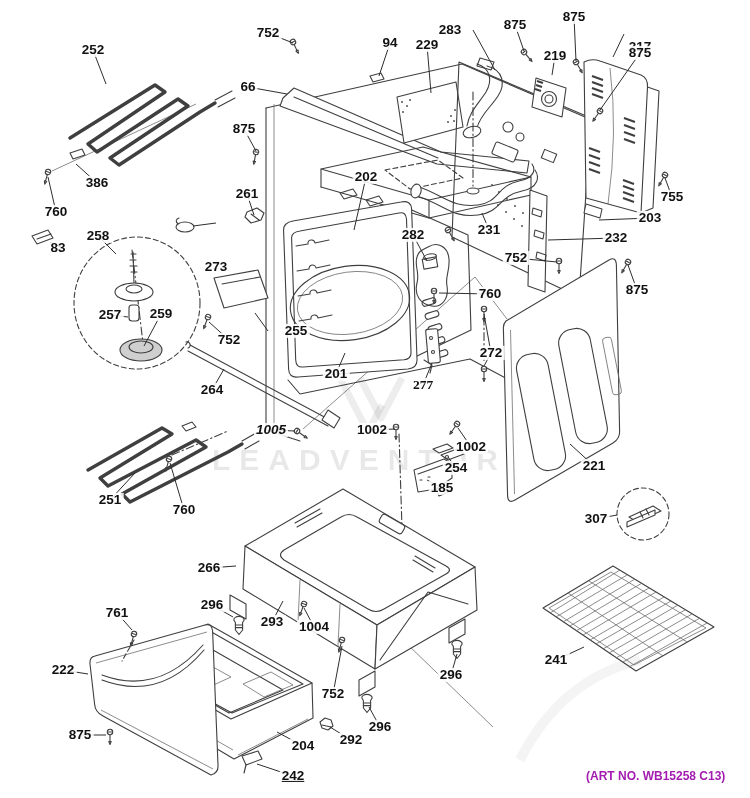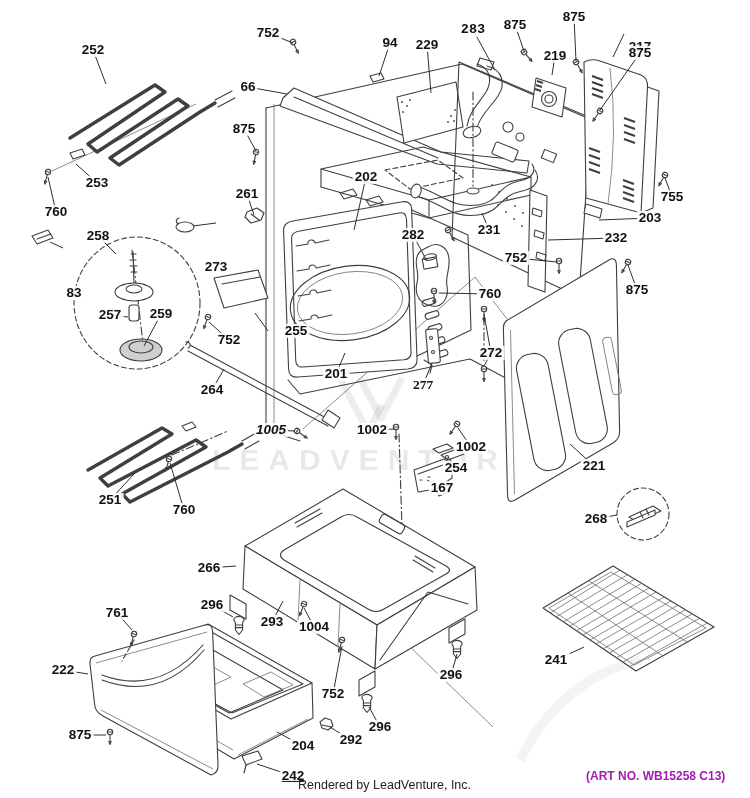--- a/index.html
+++ b/index.html
@@ -413,34 +413,34 @@
         <line x1="293" y1="776" x2="257" y2="764"></line>
         <line x1="556" y1="660" x2="584" y2="647"></line>
       </g>
 </svg>
 
 <div style="position:absolute;left:0;top:0;width:750px;height:798px;">
       <div class="plabel" style="left: 93px; top: 50px;">252</div>
       <div class="plabel" style="left: 268px; top: 33px;">752</div>
       <div class="plabel" style="left: 390px; top: 43px;">94</div>
       <div class="plabel" style="left: 427px; top: 45px;">229</div>
-      <div class="plabel" style="left: 473px; top: 30px; font-family: Liberation Mono, monospace;">283</div>
+      <div class="plabel" style="left: 450px; top: 30px;">283</div>
       <div class="plabel" style="left: 515px; top: 25px;">875</div>
       <div class="plabel" style="left: 574px; top: 17px;">875</div>
       <div class="plabel" style="left: 555px; top: 56px;">219</div>
       <div class="plabel" style="left: 624px; top: 47px; margin-left: 16px;">217</div>
       <div class="plabel" style="left: 640px; top: 53px;">875</div>
       <div class="plabel" style="left: 248px; top: 87px;">66</div>
       <div class="plabel" style="left: 244px; top: 129px;">875</div>
-      <div class="plabel" style="left: 97px; top: 183px;">253</div>
+      <div class="plabel" style="left: 97px; top: 183px;">386</div>
       <div class="plabel" style="left: 56px; top: 212px;">760</div>
       <div class="plabel" style="left: 216px; top: 223px; margin-top: 44px;">273</div>
       <div class="plabel" style="left: 247px; top: 194px;">261</div>
       <div class="plabel" style="left: 366px; top: 177px;">202</div>
-      <div class="plabel" style="left: 74px; top: 248px; margin-top: 45px;">83</div>
+      <div class="plabel" style="left: 58px; top: 248px;">83</div>
       <div class="plabel" style="left: 98px; top: 236px;">258</div>
       <div class="plabel" style="left: 413px; top: 235px;">282</div>
       <div class="plabel" style="left: 489px; top: 230px;">231</div>
       <div class="plabel" style="left: 616px; top: 238px;">232</div>
       <div class="plabel" style="left: 516px; top: 258px;">752</div>
       <div class="plabel" style="left: 650px; top: 218px;">203</div>
       <div class="plabel" style="left: 672px; top: 197px;">755</div>
       <div class="plabel" style="left: 637px; top: 290px;">875</div>
       <div class="plabel" style="left: 110px; top: 315px;">257</div>
       <div class="plabel" style="left: 161px; top: 314px;">259</div>
@@ -448,37 +448,36 @@
       <div class="plabel" style="left: 229px; top: 340px;">752</div>
       <div class="plabel" style="left: 268px; top: 331px; margin-left: 28px;">255</div>
       <div class="plabel" style="left: 212px; top: 390px;">264</div>
       <div class="plabel" style="left: 336px; top: 374px;">201</div>
       <div class="plabel" style="left: 423px; top: 385px; font-family: Liberation Serif, serif;">277</div>
       <div class="plabel" style="left: 491px; top: 353px;">272</div>
       <div class="plabel" style="left: 271px; top: 430px; font-style: italic;">1005</div>
       <div class="plabel" style="left: 372px; top: 430px;">1002</div>
       <div class="plabel" style="left: 471px; top: 447px;">1002</div>
       <div class="plabel" style="left: 456px; top: 468px;">254</div>
-      <div class="plabel" style="left: 442px; top: 488px;">167</div>
+      <div class="plabel" style="left: 442px; top: 488px;">185</div>
       <div class="plabel" style="left: 594px; top: 466px;">221</div>
-      <div class="plabel" style="left: 596px; top: 519px;">268</div>
+      <div class="plabel" style="left: 596px; top: 519px;">307</div>
       <div class="plabel" style="left: 110px; top: 500px;">251</div>
       <div class="plabel" style="left: 184px; top: 510px;">760</div>
       <div class="plabel" style="left: 209px; top: 568px;">266</div>
       <div class="plabel" style="left: 212px; top: 605px;">296</div>
       <div class="plabel" style="left: 272px; top: 622px;">293</div>
       <div class="plabel" style="left: 314px; top: 627px;">1004</div>
       <div class="plabel" style="left: 117px; top: 613px;">761</div>
       <div class="plabel" style="left: 63px; top: 670px;">222</div>
       <div class="plabel" style="left: 80px; top: 735px;">875</div>
       <div class="plabel" style="left: 333px; top: 694px;">752</div>
       <div class="plabel" style="left: 451px; top: 675px;">296</div>
       <div class="plabel" style="left: 380px; top: 727px;">296</div>
       <div class="plabel" style="left: 351px; top: 740px;">292</div>
       <div class="plabel" style="left: 303px; top: 746px;">204</div>
       <div class="plabel" style="left: 293px; top: 776px; text-decoration: underline;">242</div>
       <div class="plabel" style="left: 556px; top: 660px;">241</div>
     </div>
 
-<div class="footer-rendered">Rendered by LeadVenture, Inc.</div>
 <div class="footer-artno">(ART NO. WB15258 C13)</div>
 
 </div>
 
 </body></html>

